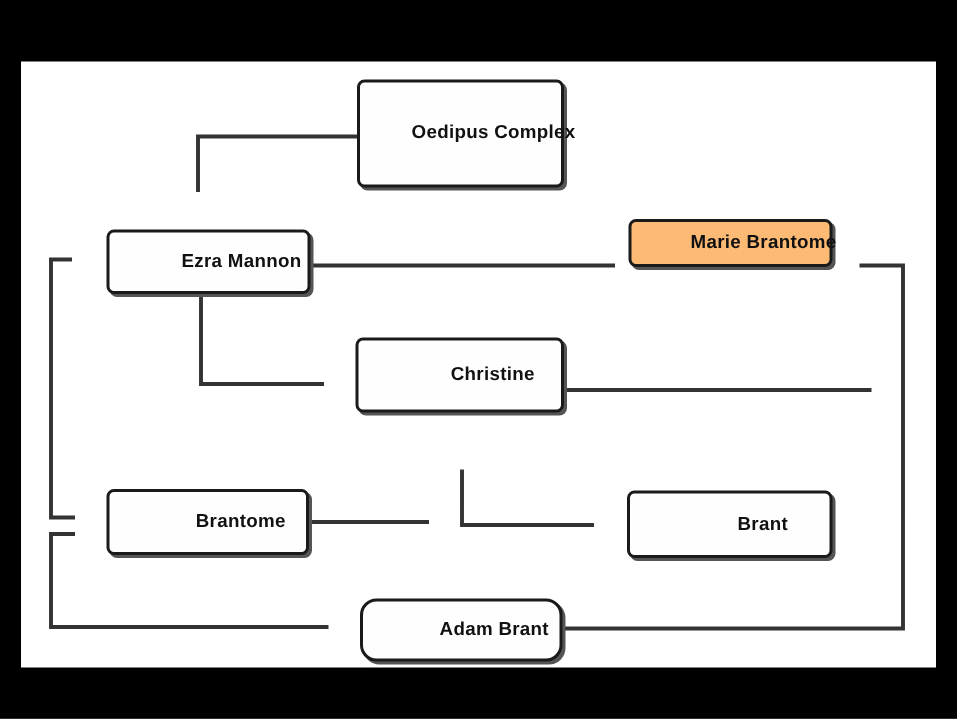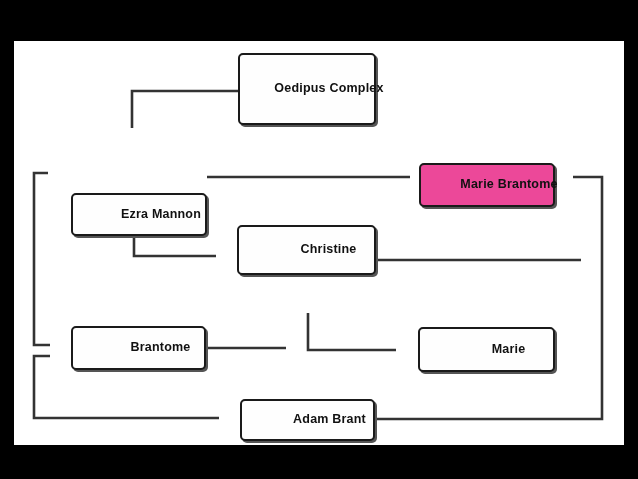--- a/index.html
+++ b/index.html
@@ -74,32 +74,32 @@
         <path d="M 48 173 L 34 173 L 34 345 L 50 345"></path>
         <path d="M 50 356 L 34 356 L 34 418 L 219 418"></path>
         <path d="M 573 177 L 602 177 L 602 419 L 376 419"></path>
       </g>
   </svg>
 
   <div id="node-layer">
       <div class="node" style="left: 238px; top: 53px; width: 138px; height: 72px; background: rgb(254, 254, 254); border-color: rgb(26, 26, 26);">
         <span class="node-label">Oedipus Complex</span>
       </div>
-      <div class="node" style="left: 71px; top: 153px; width: 136px; height: 43px; background: rgb(254, 254, 254); border-color: rgb(26, 26, 26); margin-top: 40px;">
+      <div class="node" style="left: 71px; top: 153px; width: 136px; height: 43px; background: rgb(254, 254, 254); border-color: rgb(26, 26, 26);">
         <span class="node-label">Ezra Mannon</span>
       </div>
-      <div class="node" style="left: 419px; top: 163px; width: 136px; height: 44px; background: #ec4899; border-color: rgb(26, 26, 26);">
+      <div class="node" style="left: 419px; top: 146px; width: 136px; height: 32px; background: #fdba74; border-color: rgb(26, 26, 26);">
         <span class="node-label">Marie Brantome</span>
       </div>
       <div class="node" style="left: 237px; top: 225px; width: 139px; height: 50px; background: rgb(254, 254, 254); border-color: rgb(26, 26, 26);">
         <span class="node-label">Christine</span>
       </div>
       <div class="node" style="left: 71px; top: 326px; width: 135px; height: 44px; background: rgb(254, 254, 254); border-color: rgb(26, 26, 26);">
         <span class="node-label">Brantome</span>
       </div>
       <div class="node" style="left: 418px; top: 327px; width: 137px; height: 45px; background: rgb(254, 254, 254); border-color: rgb(26, 26, 26);">
-        <span class="node-label">Marie</span>
+        <span class="node-label">Brant</span>
       </div>
-      <div class="node" style="left: 240px; top: 399px; width: 135px; height: 42px; background: rgb(254, 254, 254); border-color: rgb(26, 26, 26);">
+      <div class="node" style="left: 240px; top: 399px; width: 135px; height: 42px; background: rgb(254, 254, 254); border-color: rgb(26, 26, 26); border-radius: 11px;">
         <span class="node-label">Adam Brant</span>
       </div>
     </div>
 </div>
 
 </body></html>

